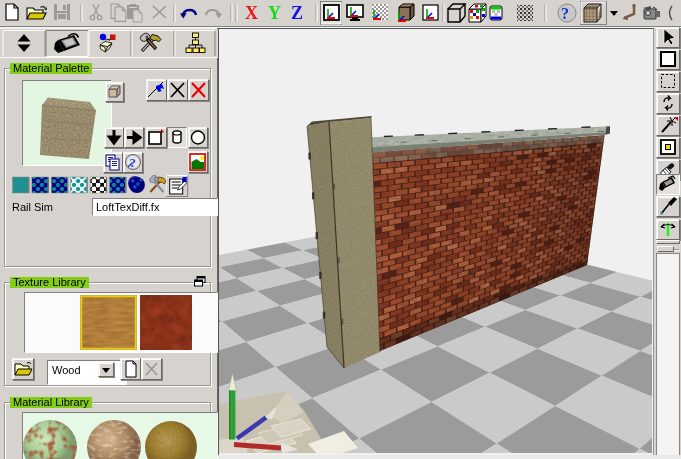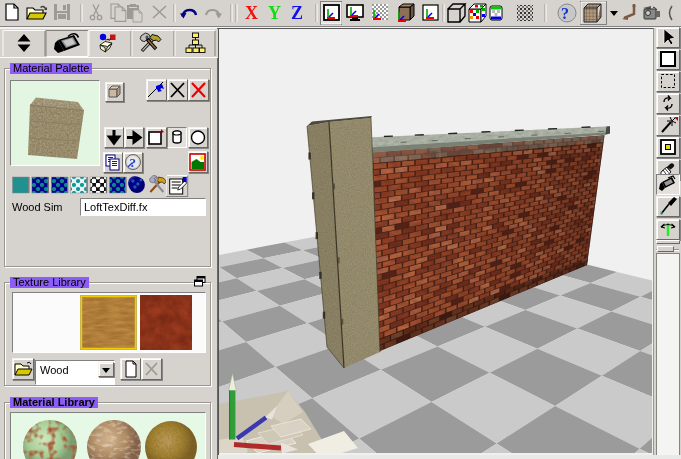--- a/index.html
+++ b/index.html
@@ -1,20 +1,20 @@
 <!DOCTYPE html>
 <html><head><meta charset="utf-8"><style>
 *{margin:0;padding:0;box-sizing:border-box;}
 body{width:681px;height:459px;font-family:"Liberation Sans",sans-serif;background:#d6d3ce;overflow:hidden;position:relative;}
 .abs{position:absolute;}  
-.sic{border:1px solid;border-color:#808080 #fff #fff #808080;}  
+.sic{border:1px solid;border-color:#808080 #fff #fff #808080;margin-left:12px;}  
 .btn{position:absolute;background:#d6d3ce;border:1px solid;border-color:#f4f2ee #6c685f #6c685f #f4f2ee;box-shadow:inset 1px 1px 0 #fff, 1px 1px 0 #868686;}
 .pressed{border-color:#808080 #fff #fff #808080;box-shadow:none;background:#e4e1dc;}
 .gb{position:absolute;border:1px solid #9a978e;box-shadow:inset 1px 1px 0 #fff, 1px 1px 0 #fff;}
-.gbl{position:absolute;background:#8b5cf6;font-size:11px;color:#000;padding:0 3px;line-height:11px;}
+.gbl{position:absolute;background:#84cc16;font-size:11px;color:#000;padding:0 3px;line-height:11px;}
 </style></head><body>
 <div class="abs" style="left:0;top:0;width:681px;height:27px;background:#d6d3ce;border-bottom:1px solid #828282;box-shadow:0 1px 0 #f5f4f2;"></div>
 <svg class="abs" style="left:0;top:0" width="681" height="27" viewBox="0 0 681 27">
 <g transform="translate(6,4) scale(1)">
       <path d="M0,0 h8 l4,4 v12 h-12 z" fill="#fff" stroke="#000" stroke-width="1.2"></path>
       <path d="M8,0 v4 h4" fill="none" stroke="#000" stroke-width="1.2"></path>
     </g>
     <g transform="translate(27,5)">
       <path d="M0,14 L0,3 L6,3 L8,5 L16,5 L16,8" fill="#ffffce" stroke="#000" stroke-width="1.1"></path>
       <path d="M0,14 L3,8 L19,8 L16,14 z" fill="#d8c800" stroke="#000" stroke-width="1.1"></path>
@@ -349,21 +349,21 @@
 <rect x="166.70000000000002" y="0.5" width="21" height="21" fill="#d6d3ce" stroke="#808080"></rect>
     <line x1="166.70000000000002" y1="0.5" x2="187.70000000000002" y2="0.5" stroke="#fff"></line>
     <line x1="166.70000000000002" y1="0.5" x2="166.70000000000002" y2="21" stroke="#fff"></line>
     <g transform="translate(169.70000000000002,2)">
       <rect x="0" y="2" width="13" height="15" fill="#fff" stroke="#000"></rect>
       <path d="M2,5 h9 M2,8 h9 M2,11 h6" stroke="#000" stroke-width="1"></path>
       <path d="M9,10 l6,-6 l2,2 l-6,6 l-3,1 z" fill="#fff" stroke="#000" stroke-width="0.8"></path>
       <rect x="13" y="0" width="4" height="5" fill="#0000cc"></rect>
     </g>
 </svg>
-<div class="abs" style="left:12px;top:201px;font-size:11px;">Wood Sim</div>
+<div class="abs" style="left:12px;top:201px;font-size:11px;">Rail Sim</div>
 <div class="abs sic" style="left:80px;top:198px;width:126px;height:18px;background:#fff;font-size:11px;padding:2px 0 0 3px;">LoftTexDiff.fx</div>
 <div class="gb" style="left:4px;top:282px;width:207px;height:104px;"></div>
 <div class="gbl" style="left:10px;top:277px;text-align:right;">Texture Library</div>
 <svg class="abs" style="left:194px;top:276px" width="12" height="11" viewBox="0 0 12 11">
     <rect x="3" y="0.5" width="8" height="6" fill="#fff" stroke="#000"></rect>
     <rect x="3" y="0.5" width="8" height="2" fill="#000"></rect>
     <rect x="0.5" y="4" width="8" height="6" fill="#fff" stroke="#000"></rect>
     <rect x="0.5" y="4" width="8" height="2" fill="#000"></rect>
   </svg>
 <div class="abs sic" style="left:12px;top:292px;width:194px;height:61px;background:#fbfbfb;"></div>
@@ -399,21 +399,21 @@
       <path d="M3,4 h8 l-4,5 z" fill="#000"></path>
     </svg></div>
 <div class="btn" style="left:120px;top:358px;width:21px;height:22px;"><svg width="19" height="20" viewBox="0 0 19 20">
       <path d="M5,2 h7 l3,3 v13 h-10 z" fill="#fff" stroke="#000"></path>
       <path d="M12,2 v3 h3" fill="none" stroke="#000"></path>
     </svg></div>
 <div class="btn" style="left:141px;top:358px;width:21px;height:22px;"><svg width="19" height="20" viewBox="0 0 19 20">
       <path d="M4,4 L15,16 M15,4 L4,16" stroke="#9c9a94" stroke-width="1.8"></path>
     </svg></div>
 <div class="gb" style="left:4px;top:402px;width:207px;height:57px;border-bottom:none;"></div>
-<div class="gbl" style="left:10px;top:397px;font-weight:bold;">Material Library</div>
+<div class="gbl" style="left:10px;top:397px;">Material Library</div>
 <div class="abs sic" style="left:10px;top:412px;width:196px;height:47px;background:#e6f8e6;border-bottom:none;"></div>
 <svg class="abs" style="left:10px;top:412px" width="196" height="47" viewBox="0 0 196 47">
 <defs>
       <radialGradient id="sp1" cx="0.4" cy="0.35">
         <stop offset="0%" stop-color="#cfe8bc"></stop>
         <stop offset="65%" stop-color="#a6cc96"></stop>
         <stop offset="100%" stop-color="#7e9c70"></stop>
       </radialGradient>
       <radialGradient id="sp2" cx="0.4" cy="0.35">
         <stop offset="0%" stop-color="#d2b38e"></stop>

